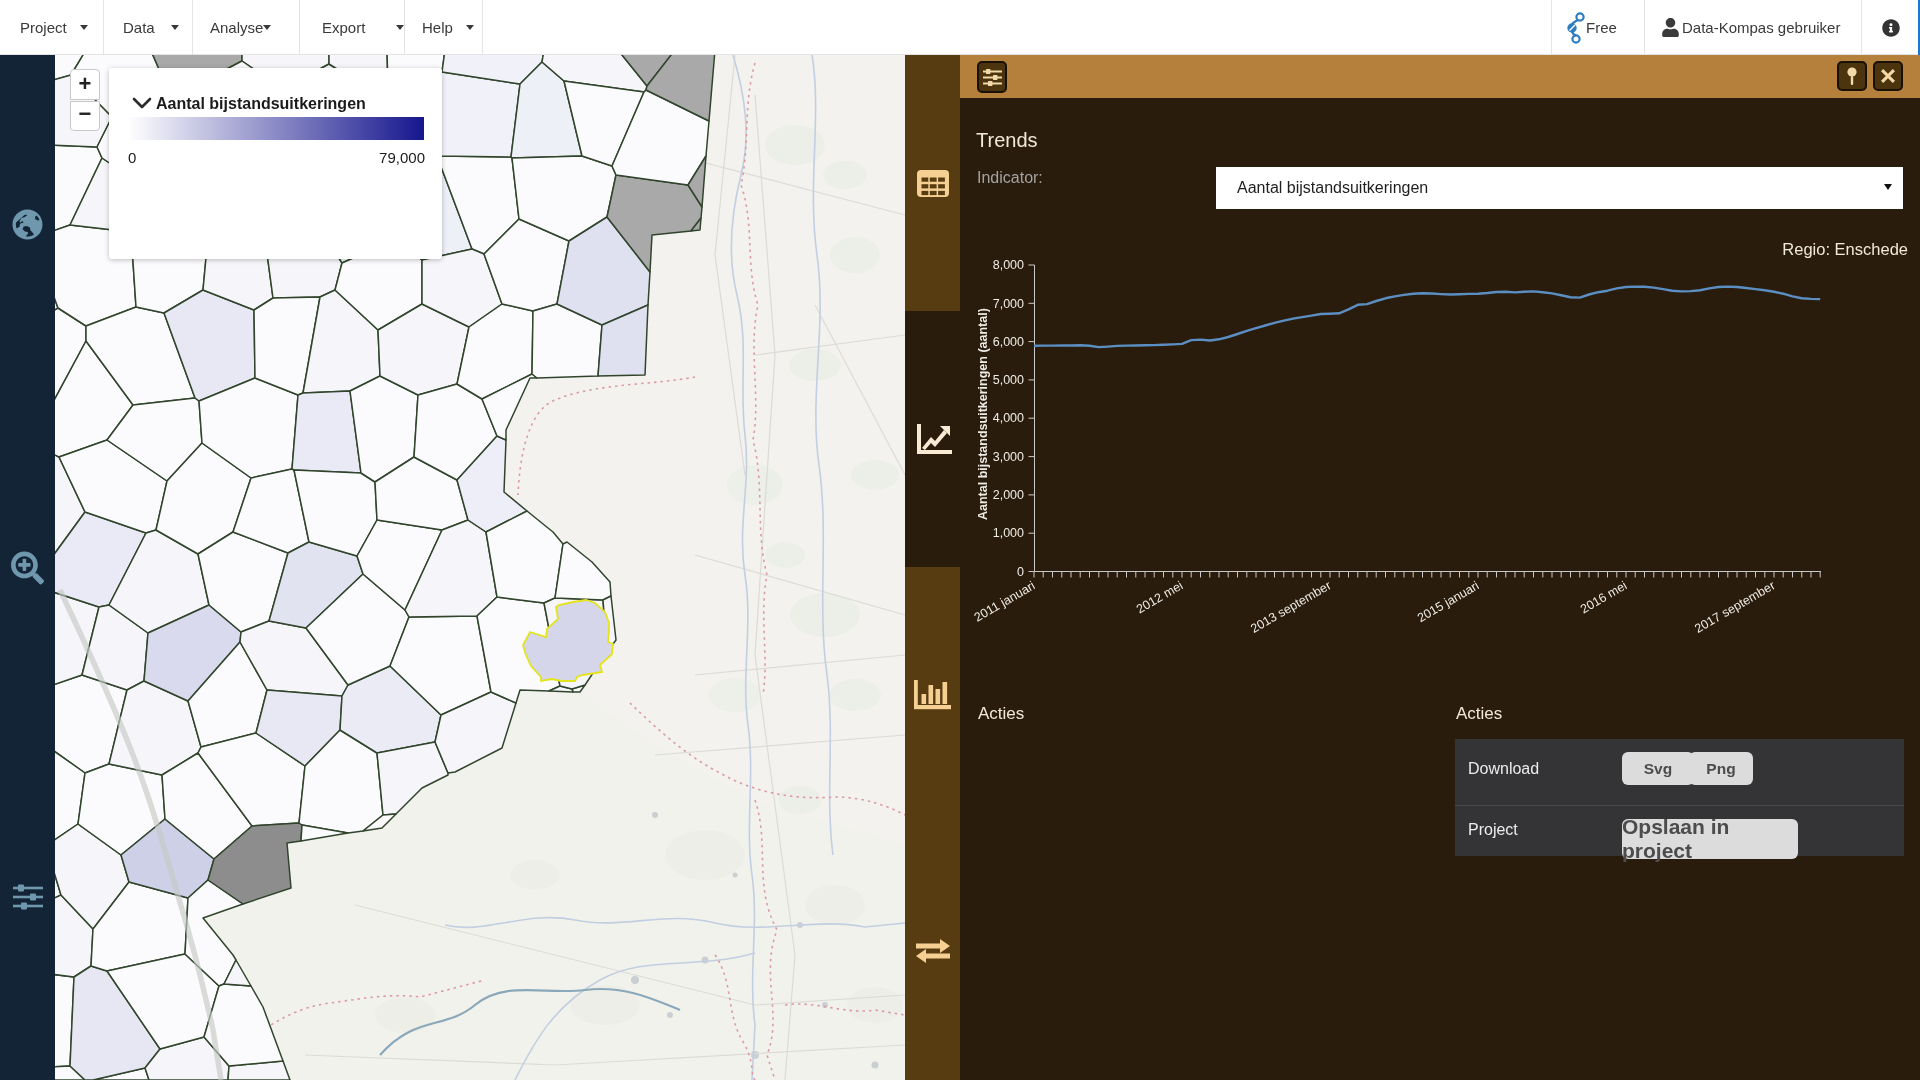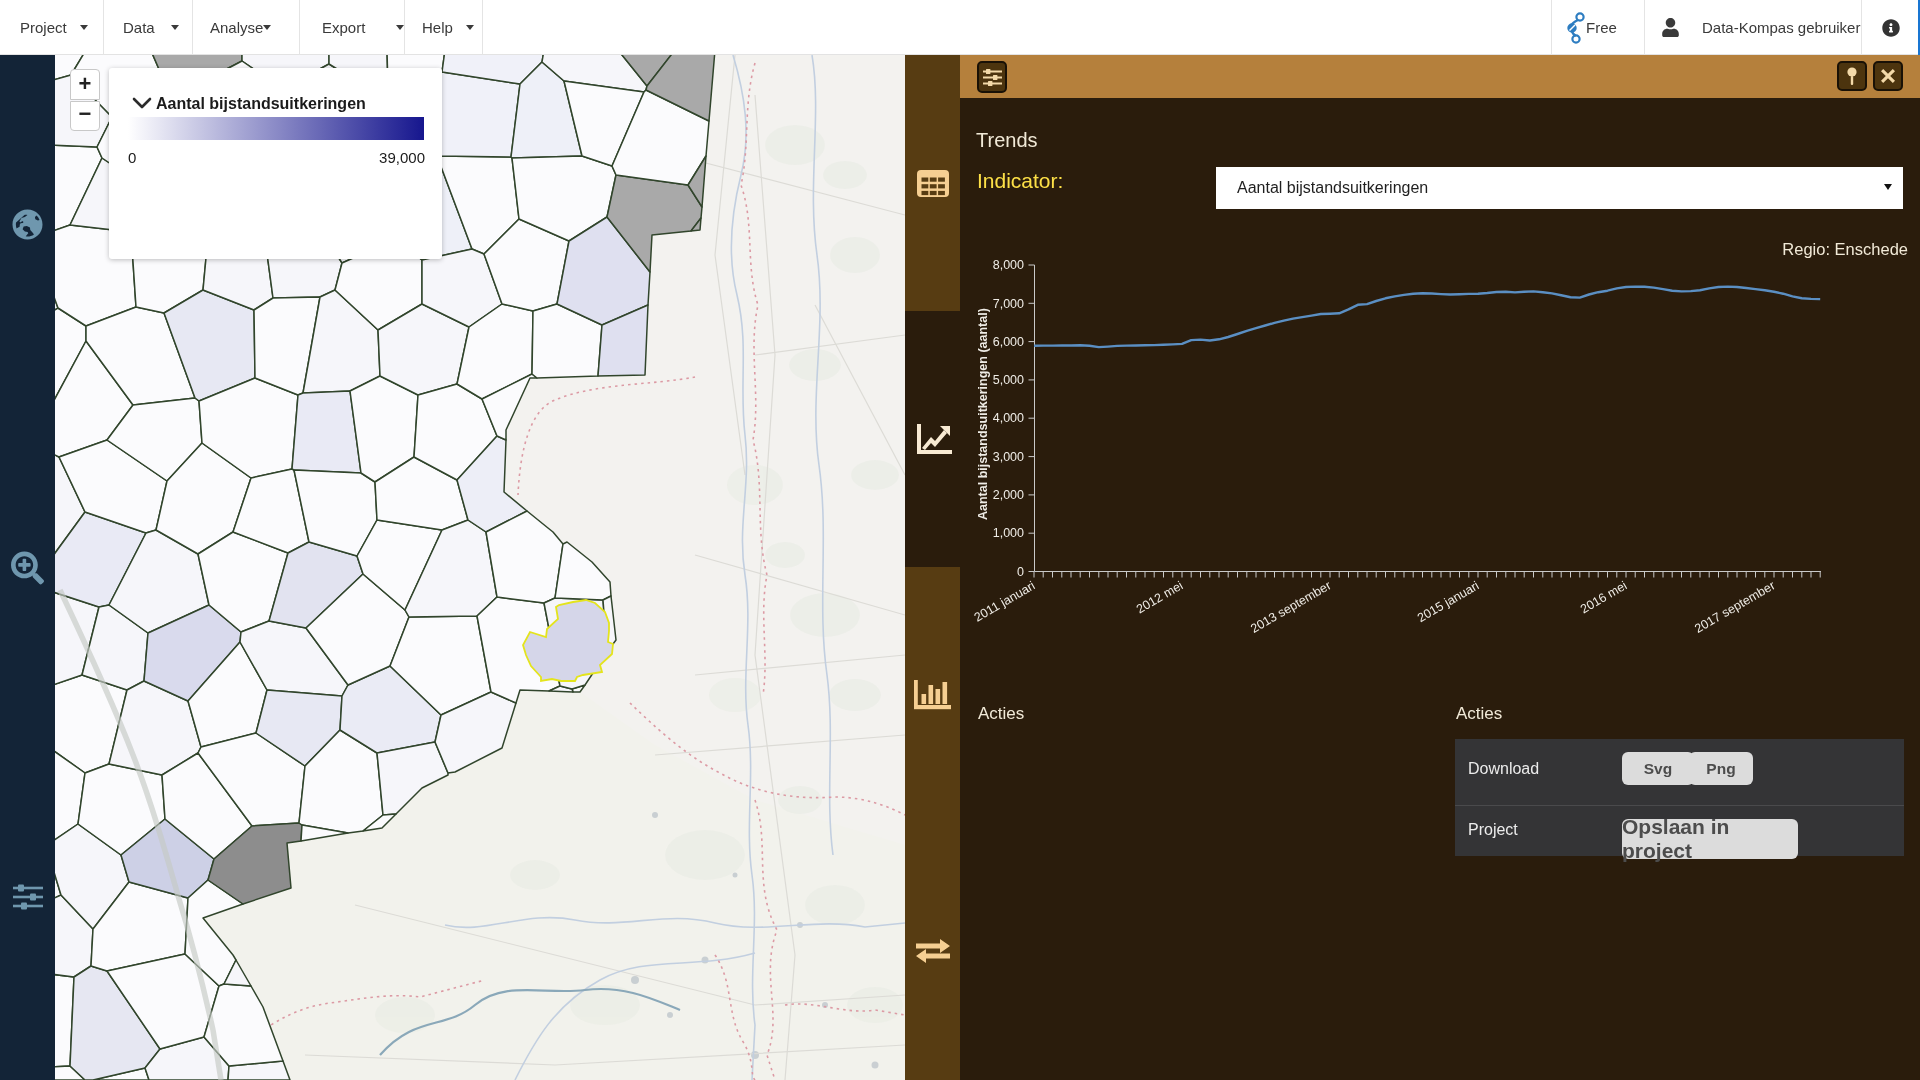--- a/index.html
+++ b/index.html
@@ -218,21 +218,21 @@
 </svg>
 </div>
 
 <div id="legend">
   <svg class="abs" style="left:22px;top:27px" width="22" height="16" viewBox="0 0 22 16">
         <path d="M3,4 L11,12 L19,4" stroke="#2b2b2b" stroke-width="2.6" fill="none" stroke-linecap="round" stroke-linejoin="round"></path>
       </svg>
   <div class="ttl">Aantal bijstandsuitkeringen</div>
   <div id="gbar"></div>
   <div class="l0">0</div>
-      <div class="l1">39,000</div>
+      <div class="l1">79,000</div>
 </div>
 <div class="zbtn" style="top:69px;border-radius:4px 4px 0 0">+</div>
 <div class="zbtn" style="top:101px;height:30px;border-radius:0 0 4px 4px;line-height:24px">−</div>
 
 <div id="lbar">
   <svg class="abs" style="left:12px;top:154px" width="31" height="31" viewBox="0 0 496 512">
         <path fill="#6f97ae" d="M247.6 8C389.4 8 496 118.1 496 256c0 147.1-118.5 248-248.4 248C113.6 504 0 394.5 0 256 0 123.1 104.7 8 247.6 8zm.8 44.1L58.8 224.5c-1.6 12.2-2.7 20.6-2.7 31.5 0 23 3.9 45.1 11.1 65.7 13.7-8.3 28.9-17.6 34.2-20.7 5.2-3.1 14.1-8.5 19.8-11.8l-2.4-26.8 14.3-26.8 37.4-5 12.3-16.4-22.5-14.3-24.9 21.2-21.6-13.2 34.3-60.1 56.6-13.7 42.8-36.6c-8.3-1.1-16.8-1.7-25.4-1.7-9.1 0-18.1.7-26.9 2zM248 456c38.7 0 74.5-11 105-30.1l-11.2-26.6-48.1-51.9-5.2-41.6-51.9-24.7-52.2 9.4-17.1 44.2 37.9 38.5 44.2 5.2 11.2 21.9c-14.9 18.6-33.4 41.3-41.4 51.1 9.4 2.9 19.2 4.6 28.8 4.6zM398.2 107.1 370.5 133l6.6 36.1 42.8 22.8 27.3-9.6c-11.4-29.7-28.1-55.6-49-75.2z"></path>
       </svg>
   <svg class="abs" style="left:11px;top:496px" width="33" height="34" viewBox="0 0 512 512">
         <path fill="#6f97ae" d="M304 192v32c0 6.6-5.4 12-12 12h-56v56c0 6.6-5.4 12-12 12h-32c-6.6 0-12-5.4-12-12v-56h-56c-6.6 0-12-5.4-12-12v-32c0-6.6 5.4-12 12-12h56v-56c0-6.6 5.4-12 12-12h32c6.6 0 12 5.4 12 12v56h56c6.6 0 12 5.4 12 12zm201 284.7L476.7 505c-9.4 9.4-24.6 9.4-33.9 0L343 405.3c-4.5-4.5-7-10.6-7-17V372c-35.3 27.6-79.7 44-128 44C93.1 416 0 322.9 0 208S93.1 0 208 0s208 93.1 208 208c0 48.3-16.4 92.7-44 128h16.3c6.4 0 12.5 2.5 17 7l99.7 99.7c9.3 9.4 9.3 24.6 0 34zM344 208c0-75.2-60.8-136-136-136S72 132.8 72 208s60.8 136 136 136 136-60.8 136-136z"></path>
@@ -318,21 +318,21 @@
           </svg>
     </div>
     <div class="obtn" style="left:913px;height:30px">
       <svg width="14" height="14" viewBox="0 0 14 14">
             <path d="M2.2,0 L7,4.8 L11.8,0 L14,2.2 L9.2,7 L14,11.8 L11.8,14 L7,9.2 L2.2,14 L0,11.8 L4.8,7 L0,2.2 Z" fill="#f3d9a8"></path>
           </svg>
     </div>
   </div>
 
   <div class="hd abs" style="left:71px;top:74px;font-size:20px">Trends</div>
-  <div class="abs" style="left:72px;top:114px;font-size:21px;color:#fde047">Indicator:</div>
+  <div class="abs" style="left:72px;top:114px;font-size:16px;color:#a3a3a3">Indicator:</div>
   <div id="seldiv">
         <span>Aantal bijstandsuitkeringen</span>
         <div class="sarr"></div>
       </div>
   <div class="hd abs" style="left:718px;top:185px;width:285px;text-align:right;font-size:16.5px">Regio: Enschede</div>
 
   <svg id="chart" class="abs" style="left:55px;top:195px" width="960" height="420" viewBox="0 0 960 420">
     <g stroke="#c9c9c9" fill="none">
       <path d="M74.5,15 L74.5,321.5 L861,321.5"></path>
       <path d="M74.5,321.5h-6M74.5,283.2h-6M74.5,244.9h-6M74.5,206.6h-6M74.5,168.2h-6M74.5,129.9h-6M74.5,91.6h-6M74.5,53.3h-6M74.5,15.0h-6"></path>
@@ -389,21 +389,21 @@
             <path d="M5,19.5 C6,22 8,23.5 9,23.5"></path>
           </g>
           <path d="M2.5,18.5 L8,13" stroke="#fff" stroke-width="1.4"></path>
         </svg>
     <span style="">Free</span>
   </div>
   <div class="rgrp" style="left:1644px;width:217px">
     <svg style="margin-left:16px" width="19" height="19" viewBox="0 0 448 512">
           <path fill="#3a3a3a" d="M224 256c70.7 0 128-57.3 128-128S294.7 0 224 0 96 57.3 96 128s57.3 128 128 128zm89.6 32h-16.7c-22.2 10.2-46.9 16-72.9 16s-50.6-5.8-72.9-16h-16.7C60.2 288 0 348.2 0 422.4V464c0 26.5 21.5 48 48 48h352c26.5 0 48-21.5 48-48v-41.6c0-74.2-60.2-134.4-134.4-134.4z"></path>
         </svg>
-    <span style="margin-left:22px">Data-Kompas gebruiker</span>
+    <span style="margin-left:2px">Data-Kompas gebruiker</span>
   </div>
   <div class="rgrp" style="left:1861px;width:59px;justify-content:center">
     <svg width="18" height="18" viewBox="0 0 512 512">
           <path fill="#333" d="M256 8C119 8 8 119.1 8 256c0 137 111 248 248 248s248-111 248-248C504 119.1 393 8 256 8zm0 110c23.2 0 42 18.8 42 42s-18.8 42-42 42-42-18.8-42-42 18.8-42 42-42zm56 254c0 6.6-5.4 12-12 12h-88c-6.6 0-12-5.4-12-12v-24c0-6.6 5.4-12 12-12h12v-64h-12c-6.6 0-12-5.4-12-12v-24c0-6.6 5.4-12 12-12h64c6.6 0 12 5.4 12 12v100h12c6.6 0 12 5.4 12 12v24z"></path>
         </svg>
   </div>
   <div class="abs" style="left:1918px;top:0;width:2px;height:55px;background:#1976d2"></div>
 </div>
 
 </div>

